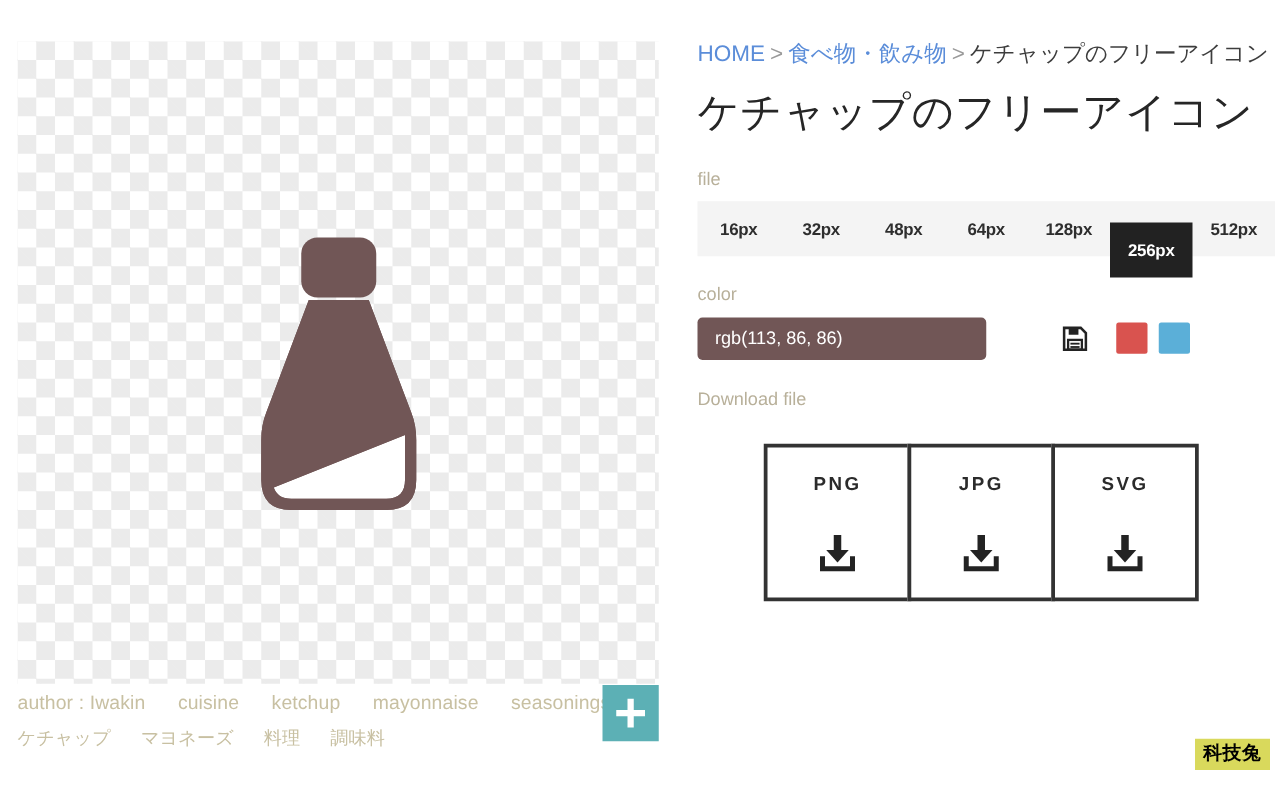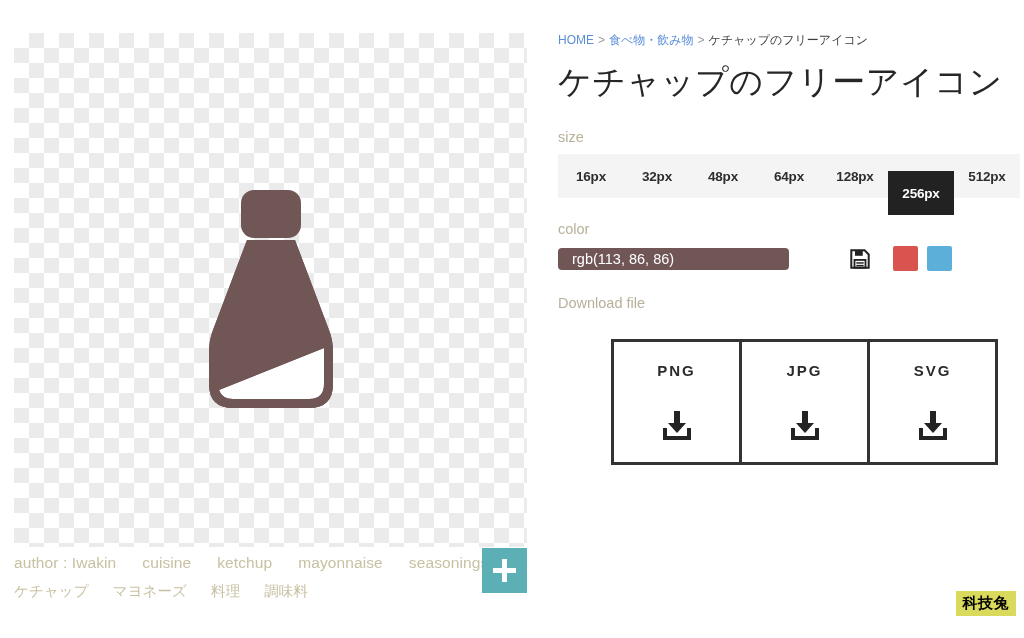--- a/index.html
+++ b/index.html
@@ -86,21 +86,21 @@
 
   
   #detail-column {
     position: absolute;
     left: 558px;
     top: 33px;
     width: 462px;
   }
 
   #breadcrumb {
-    font-size: 12px;
+    font-size: 18px;
     color: #8a8a8a;
     margin-bottom: 14px;
     white-space: nowrap;
     line-height: 1.2;
   }
   #breadcrumb .crumb-link {
     color: #5b8dd9;
     text-decoration: none;
   }
   #breadcrumb .crumb-sep {
@@ -159,21 +159,21 @@
   }
 
   
   #color-row {
     display: flex;
     align-items: center;
     margin-bottom: 24px;
   }
   #color-value-input {
     width: 231px;
-    height: 22px;
+    height: 34px;
     box-sizing: border-box;
     background: #715656;
     border: none;
     border-radius: 4px;
     color: #ffffff;
     font-size: 14.5px;
     font-family: inherit;
     padding: 0 14px;
     outline: none;
   }
@@ -199,21 +199,21 @@
   #swatch-red { margin-left: 22px; }
   #swatch-blue { margin-left: 9px; }
 
   
   #download-label { margin-bottom: 26px; }
   #download-buttons {
     display: flex;
     margin-left: 53px;
   }
   .download-button {
-    width: 131px;
+    width: 118px;
     height: 126px;
     box-sizing: border-box;
     border: 3px solid #333333;
     background: #ffffff;
     display: flex;
     flex-direction: column;
     align-items: center;
     justify-content: center;
     cursor: pointer;
     font-family: inherit;
@@ -303,21 +303,21 @@
 </button>
 
 <div id="detail-column">
 
   <div id="breadcrumb">
     <a class="crumb-link" href="#">HOME</a><span class="crumb-sep">&gt;</span><a class="crumb-link" href="#">食べ物・飲み物</a><span class="crumb-sep">&gt;</span><span class="crumb-current">ケチャップのフリーアイコン</span>
   </div>
 
   <h1 id="page-title">ケチャップのフリーアイコン</h1>
 
-  <div class="section-label">size</div>
+  <div class="section-label">file</div>
 
   <div id="size-selector">
     <button class="size-option">16px</button>
     <button class="size-option">32px</button>
     <button class="size-option">48px</button>
     <button class="size-option">64px</button>
     <button class="size-option">128px</button>
     <button class="size-option active">256px</button>
     <button class="size-option">512px</button>
   </div>

